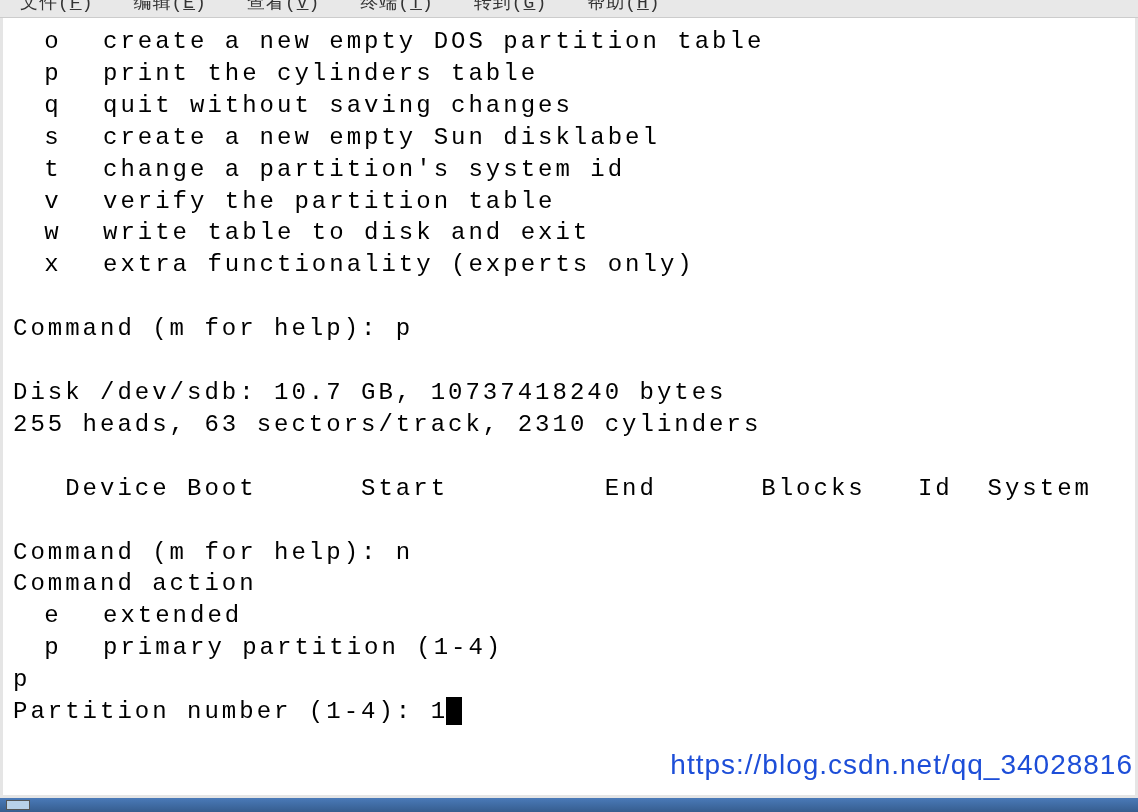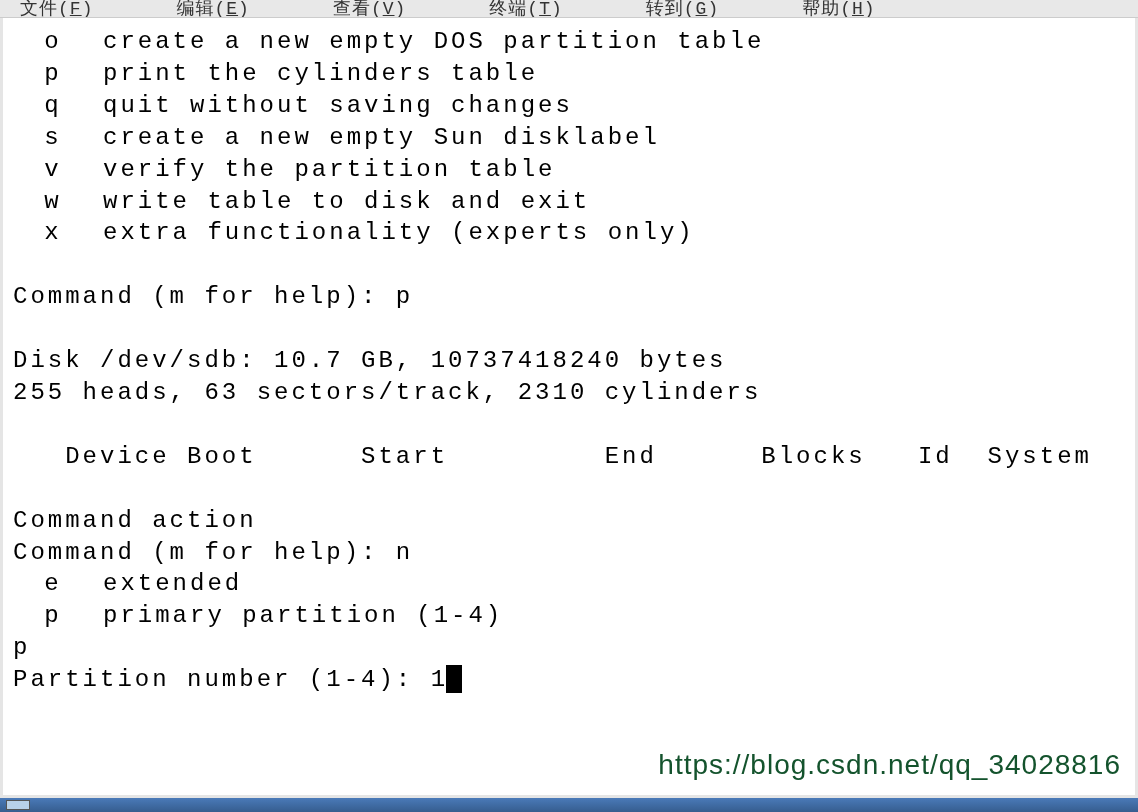--- a/index.html
+++ b/index.html
@@ -14,22 +14,22 @@
       width: 1138px;
       height: 812px;
       overflow: hidden;
       letter-spacing: 3px;
     }
     .menubar {
       background: #e8e8e8;
       border-bottom: 1px solid #ccc;
       height: 18px;
       display: flex;
-      padding: 6px 20px;
-      gap: 83px;
+      padding: 0 20px;
+      gap: 40px;
       font-size: 18px;
       letter-spacing: 1px;
       align-items: flex-start;
       overflow: hidden;
     }
     .menu-item {
       color: #333;
       padding-bottom: 2px;
       white-space: nowrap;
       position: relative;
@@ -66,24 +66,24 @@
       display: inline-block;
       width: 16px;
       height: 28px;
       background: #000;
       vertical-align: text-bottom;
       margin-left: -2px;
     }
     .watermark {
       position: absolute;
       bottom: 12px;
-      right: 14px;
+      right: 2px;
       font-family: Arial, sans-serif;
       font-size: 28px;
-      color: #14532d;
+      color: #1d4ed8;
       letter-spacing: 1px;
     }
     .bottom-bar {
       height: 14px;
       background: linear-gradient(to bottom, #4a7ab8, #365d8f);
       display: flex;
       align-items: center;
     }
     .bottom-box {
       width: 24px;
@@ -104,42 +104,43 @@
   <span class="menu-item"><span>转到(</span><span class="underline">G</span><span>)</span></span>
   <span class="menu-item"><span>帮助(</span><span class="underline">H</span><span>)</span></span>
 </div>
 
 <div class="terminal">
   <div id="help-lines">
       <div class="help-line"><span class="help-key">o</span><span>create a new empty DOS partition table</span></div>
       <div class="help-line"><span class="help-key">p</span><span>print the cylinders table</span></div>
       <div class="help-line"><span class="help-key">q</span><span>quit without saving changes</span></div>
       <div class="help-line"><span class="help-key">s</span><span>create a new empty Sun disklabel</span></div>
+      <div class="help-line"><span class="help-key">t</span><span>change a partition's system id</span></div>
       <div class="help-line"><span class="help-key">v</span><span>verify the partition table</span></div>
       <div class="help-line"><span class="help-key">w</span><span>write table to disk and exit</span></div>
       <div class="help-line"><span class="help-key">x</span><span>extra functionality (experts only)</span></div>
     </div>
 
   <div class="term-line"> </div>
 
   <div class="term-line"><span>Command (m for help): </span><span>p</span></div>
 
   <div class="term-line"> </div>
 
   <div class="term-line">Disk /dev/sdb: 10.7 GB, 10737418240 bytes</div>
   <div class="term-line">255 heads, 63 sectors/track, 2310 cylinders</div>
 
   <div class="term-line"> </div>
 
   <div class="term-line">   Device Boot      Start         End      Blocks   Id  System</div>
 
   <div class="term-line"> </div>
 
+  <div class="term-line"><span>Command (m for help): </span><span>n</span></div>
   <div class="term-line">Command action</div>
-  <div class="term-line"><span>Command (m for help): </span><span>n</span></div>
   <div class="help-line"><span class="help-key">e</span><span>extended</span></div>
   <div class="help-line"><span class="help-key">p</span><span>primary partition (1-4)</span></div>
   <div class="term-line">p</div>
   <div class="term-line"><span>Partition number (1-4): </span><span>1</span><span class="cursor"></span></div>
 
   <div class="watermark">https://blog.csdn.net/qq_34028816</div>
 </div>
 
 <div class="bottom-bar">
   <div class="bottom-box"></div>

